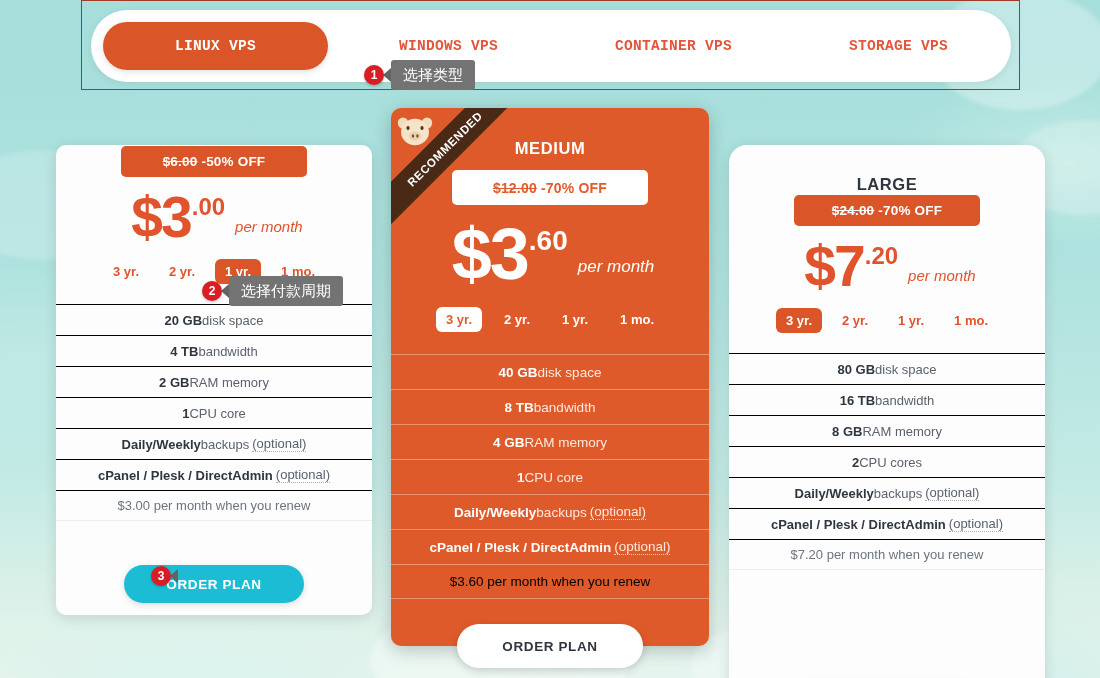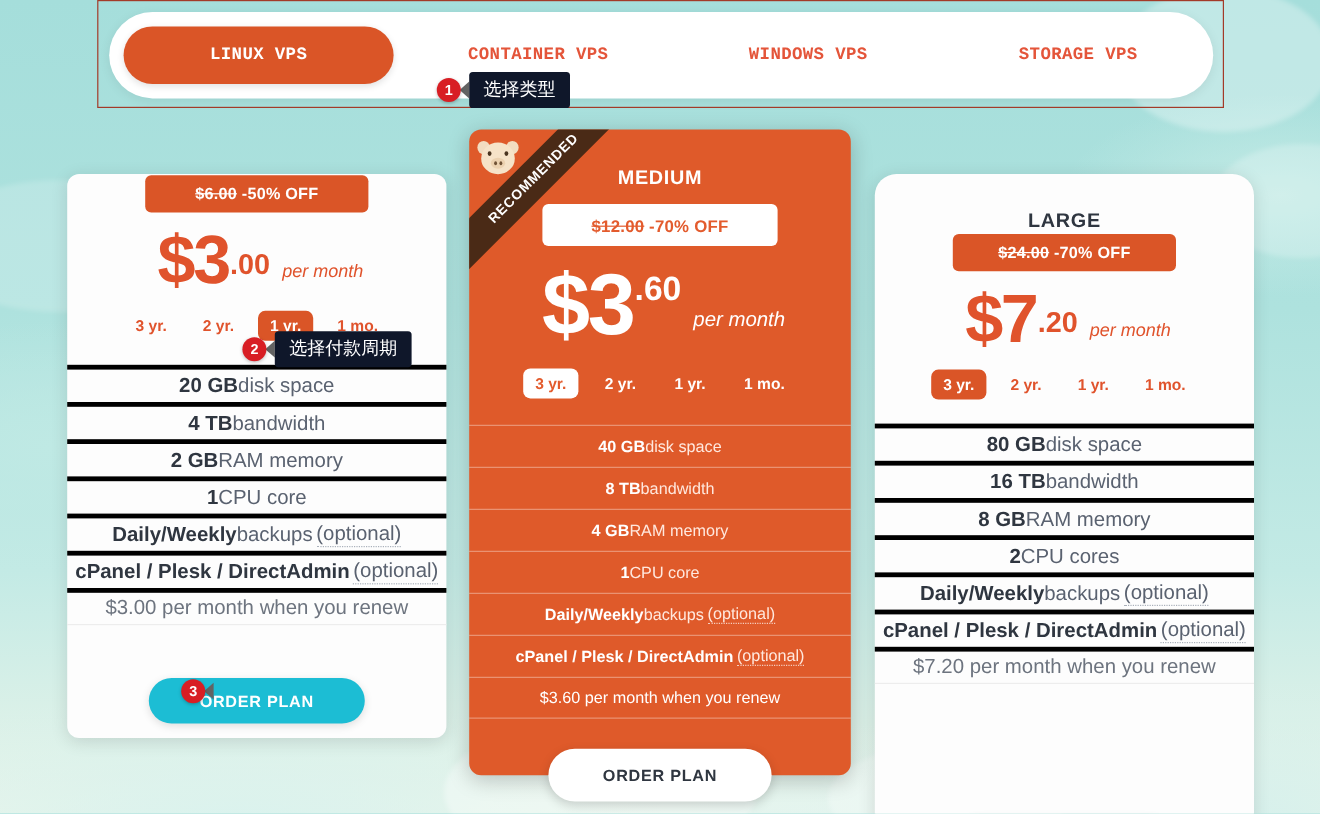--- a/index.html
+++ b/index.html
@@ -150,21 +150,21 @@
     font-size: 57px;
     font-weight: bold;
     color: #e0532c;
     line-height: 0.92;
     letter-spacing: -2px;
   }
   .price-cents {
     font-size: 24px;
     font-weight: bold;
     color: #e0532c;
-    margin-top: 16px;
+    margin-top: 2px;
     margin-left: 1px;
   }
   .price-per {
     font-size: 15px;
     font-style: italic;
     color: #e0532c;
     margin-left: 10px;
     margin-top: 27px;
   }
   .card.medium .price-row { margin-top: 16px; }
@@ -196,44 +196,44 @@
 
   
   .features { margin-top: 20px; }
   .card.medium .features { margin-top: 22px; }
 
   .feature {
     height: 31px;
     display: flex;
     align-items: center;
     justify-content: center;
-    font-size: 17px;
+    font-size: 13px;
     color: #5a6270;
-    border-top: 4px solid #000000;
+    border-top: 1px solid #000000;
     text-align: center;
   }
   .feature:last-child { border-bottom: 1px solid #ededed; }
   .feature b { color: #2f3640; font-weight: bold; }
   .feature .opt {
     border-bottom: 1px dotted #a9b0ba;
     margin-left: 3px;
   }
   .card.medium .feature {
     color: #ffe8de;
     border-top: 1px solid #e8seventeen;
     border-top: 1px solid rgba(255,255,255,0.34);
     height: 35px;
     font-size: 13.5px;
   }
   .card.medium .feature:last-child { border-bottom: 1px solid rgba(255,255,255,0.34); }
   .card.medium .feature b { color: #ffffff; }
   .card.medium .feature .opt { border-bottom-color: rgba(255,255,255,0.7); }
 
   .feature.renew { color: #6d747f; }
-  .card.medium .feature.renew { color: #ffffff; }
+  .card.medium .feature.renew { color: #000000; }
 
   
   .order-btn {
     position: absolute;
     left: 50%;
     transform: translateX(-50%);
     width: 180px;
     height: 38px;
     border-radius: 22px;
     background: #1cbdd4;
@@ -314,21 +314,21 @@
     box-shadow: 0 1px 3px rgba(0,0,0,0.25);
   }
   .tip-arrow {
     width: 0; height: 0;
     border-top: 7px solid transparent;
     border-bottom: 7px solid transparent;
     border-right: 8px solid #636363;
     margin-left: -1px;
   }
   .tip-body {
-    background: #0f172a;
+    background: #737373;
     color: #ffffff;
     font-size: 15px;
     padding: 6px 12px 7px;
     border-radius: 3px;
     white-space: nowrap;
     line-height: 1.15;
   }
   .tip1 { left: 364px; top: 60px; }
   .tip2 { left: 202px; top: 276px; }
   .tip3 { left: 151px; top: 566px; }
@@ -344,24 +344,24 @@
   <div class="bg-cloud c5"></div>
 </div>
 
 <div class="page">
 
   <div class="tabbar">
     <div class="tab active">
       <span>LINUX VPS</span>
     </div>
     <div class="tab">
+      <span>WINDOWS VPS</span>
+    </div>
+    <div class="tab">
       <span>CONTAINER VPS</span>
-    </div>
-    <div class="tab">
-      <span>WINDOWS VPS</span>
     </div>
     <div class="tab">
       <span>STORAGE VPS</span>
     </div>
   </div>
   <div class="tabs-highlight"></div>
 
   <div class="card small">
     <div class="card-inner">
 

